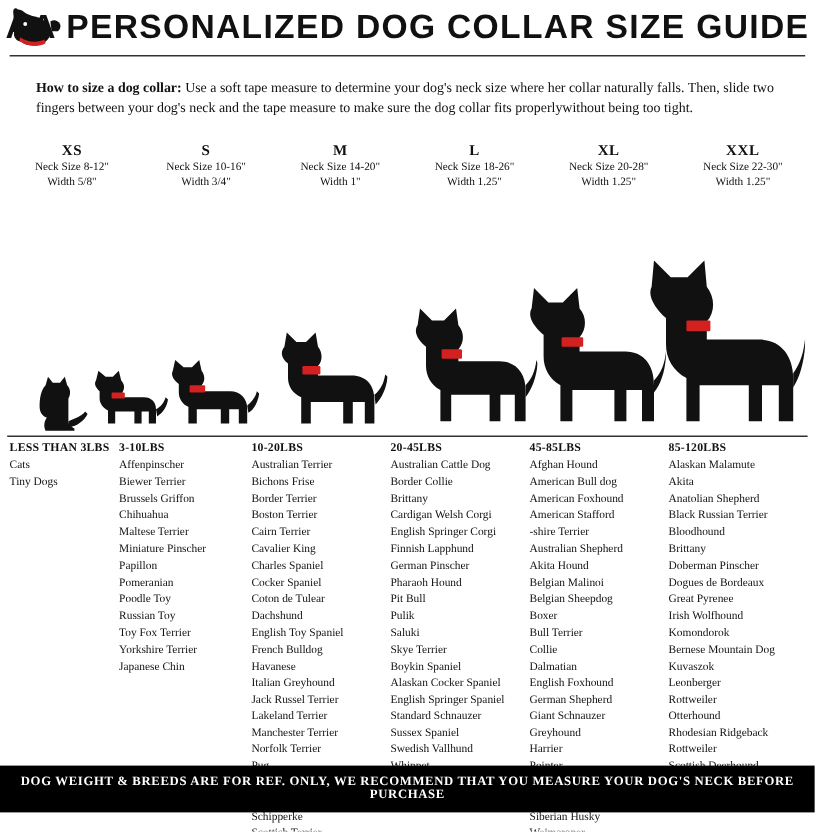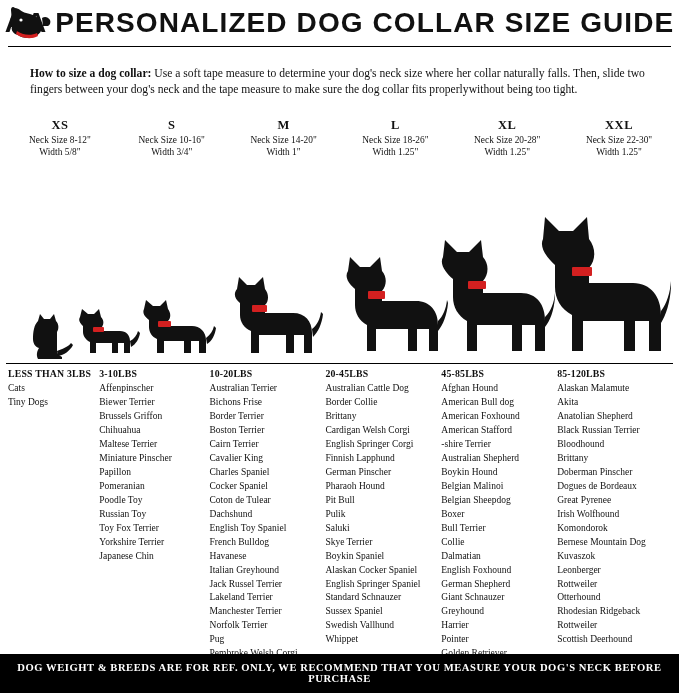--- a/index.html
+++ b/index.html
@@ -117,21 +117,21 @@
   .breed-item {
     font-size: 9.5px;
     line-height: 1.47;
     white-space: nowrap;
   }
 
   
   .footer {
     position: absolute;
     left: 0;
-    bottom: 0;
+    bottom: 16px;
     width: 100%;
     background: #000;
     color: #fff;
     text-align: center;
     padding: 8px 0 9px 0;
     font-size: 10.6px;
     font-weight: bold;
     letter-spacing: 0.55px;
   }
 </style>
@@ -325,21 +325,21 @@
   </div>
 
   <div class="breed-col c4">
     <div class="breed-head">45-85LBS</div>
     <div class="breed-item">Afghan Hound</div>
     <div class="breed-item">American Bull dog</div>
     <div class="breed-item">American Foxhound</div>
     <div class="breed-item">American Stafford</div>
     <div class="breed-item">-shire Terrier</div>
     <div class="breed-item">Australian Shepherd</div>
-    <div class="breed-item">Boykin Hound</div>
+    <div class="breed-item">Akita Hound</div>
     <div class="breed-item">Belgian Malinoi</div>
     <div class="breed-item">Belgian Sheepdog</div>
     <div class="breed-item">Boxer</div>
     <div class="breed-item">Bull Terrier</div>
     <div class="breed-item">Collie</div>
     <div class="breed-item">Dalmatian</div>
     <div class="breed-item">English Foxhound</div>
     <div class="breed-item">German Shepherd</div>
     <div class="breed-item">Giant Schnauzer</div>
     <div class="breed-item">Greyhound</div>

